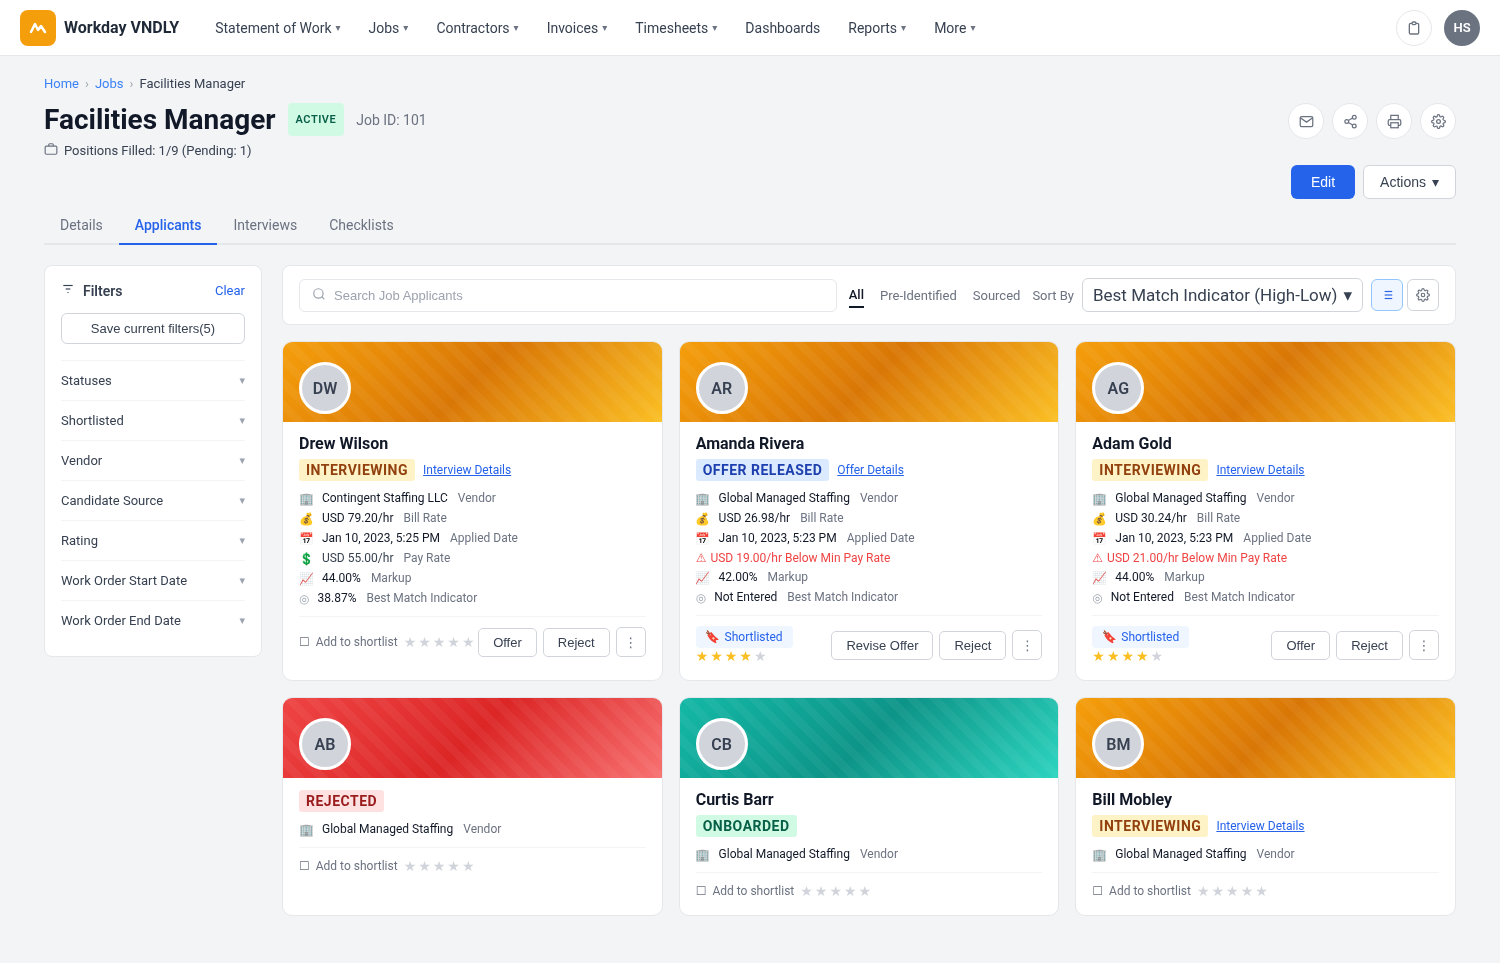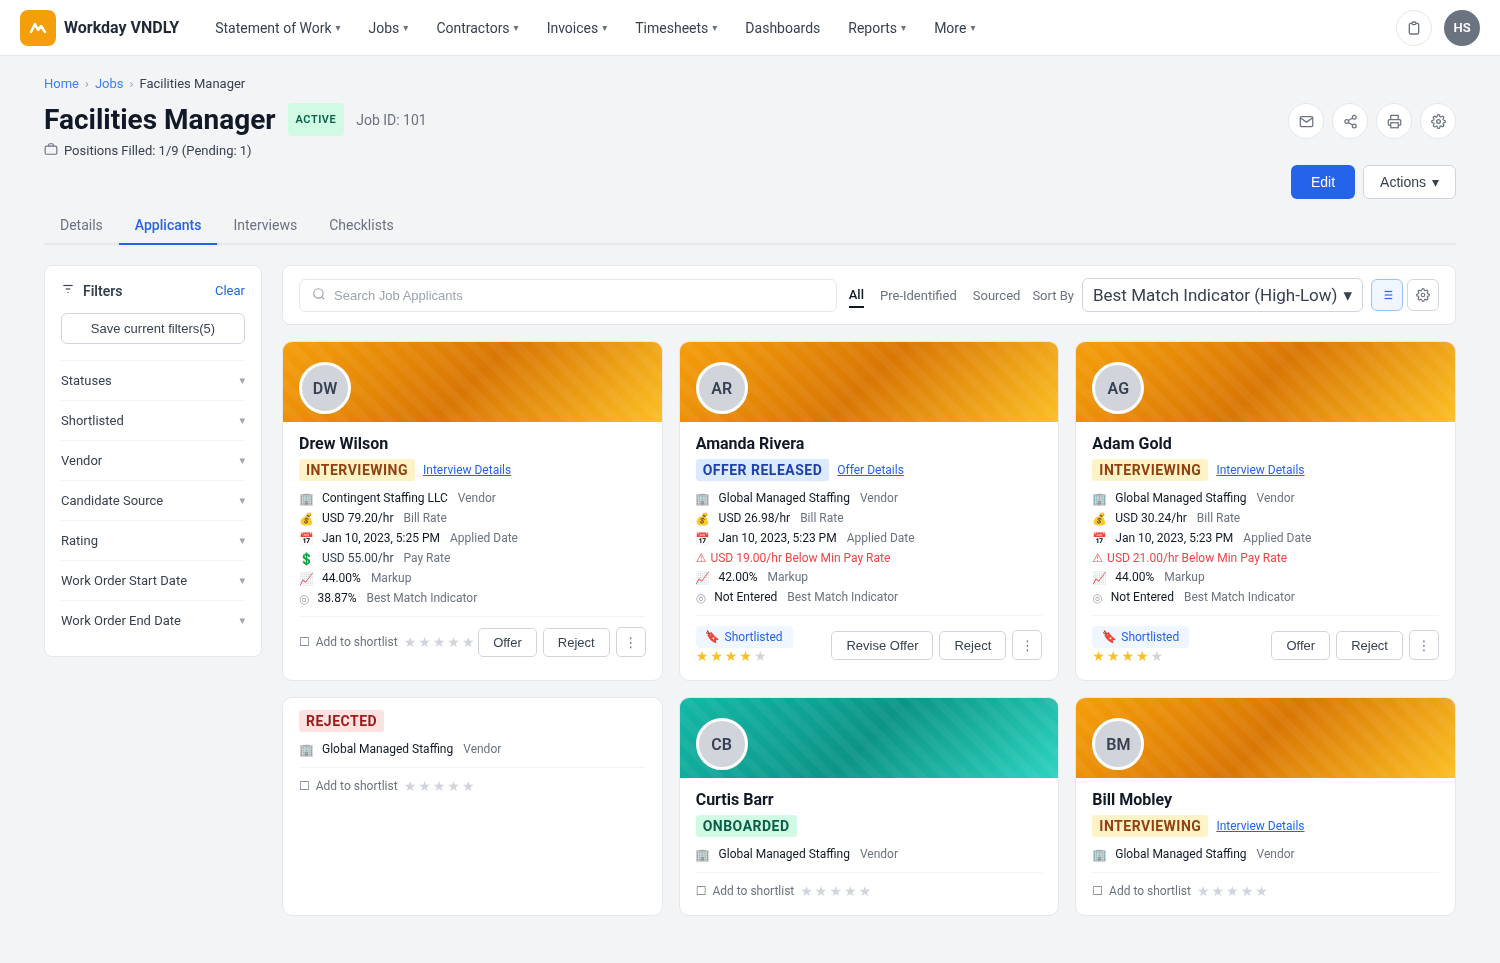--- a/index.html
+++ b/index.html
@@ -533,20 +533,24 @@
                 </div>
            <div class="card-actions">
              <button class="btn-card">Offer</button>
                   <button class="btn-card">Reject</button>
              <button class="btn-card-dots">⋮</button>
            </div>
          </div>
       </div>
     </div>
           <div class="applicant-card">
+      <div class="card-banner card-banner-red">
+        <div class="card-banner-pattern"></div>
+        <div class="card-avatar">AB</div>
+      </div>
       <div class="card-body">
         <div class="card-status-row">
           <span class="status-badge status-rejected">REJECTED</span>
 
         </div>
         <div class="card-info-row">
            <span class="card-info-icon">🏢</span>
            <span class="card-info-value">Global Managed Staffing</span>
            <span class="card-info-label"> Vendor</span>
          </div>

